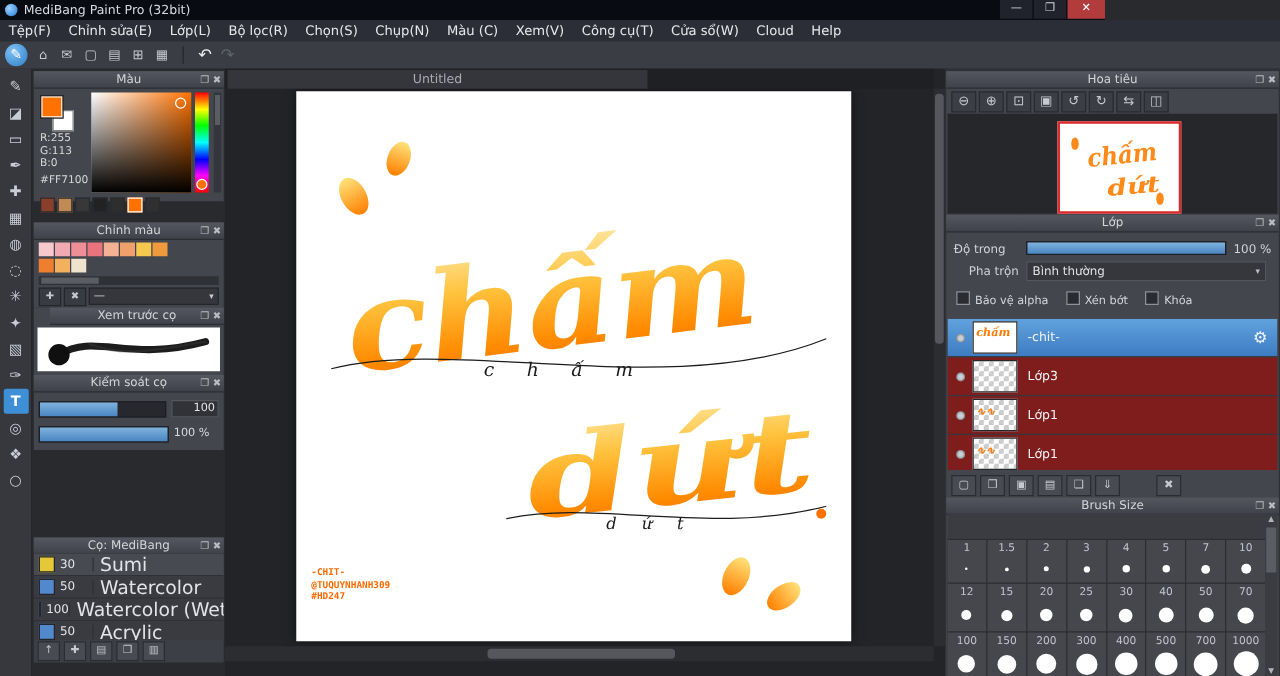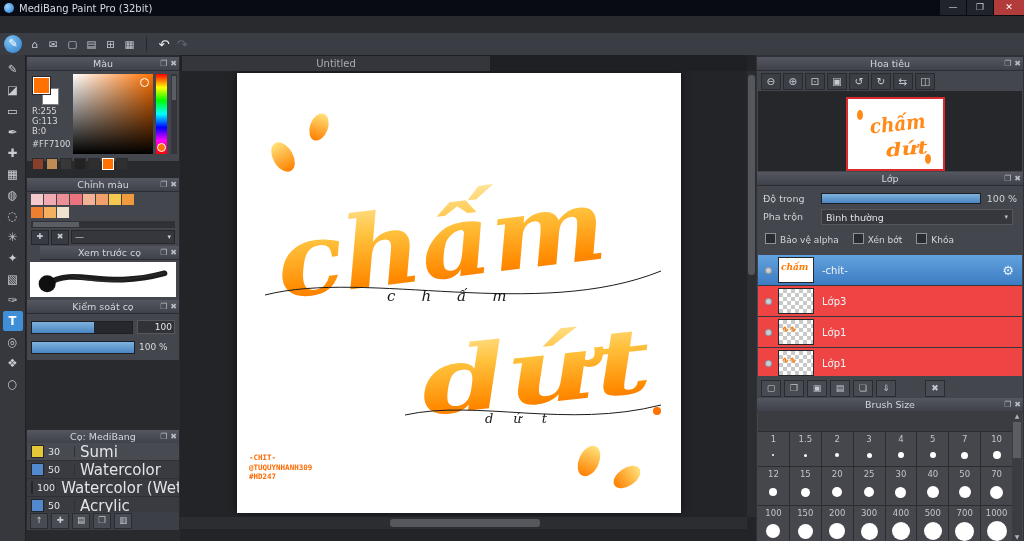--- a/index.html
+++ b/index.html
@@ -1,21 +1,21 @@
 <!DOCTYPE html>
 <html><head>
 <meta charset="utf-8">
 <style>
   html,body{margin:0;padding:0;background:#17181c;}
   #app{position:relative;width:1024px;height:541px;overflow:hidden;
        font-family:"DejaVu Sans","Liberation Sans",sans-serif;font-size:11px;color:#d6d8dc;
        background:#292a2e;user-select:none;}
   .abs{position:absolute;}
   
-  #titlebar{position:absolute;left:0;top:0;width:1024px;height:16px;background:#090b13;display:flex;align-items:center;}
+  #titlebar{position:absolute;left:0;top:0;width:884px;height:16px;background:#090b13;display:flex;align-items:center;}
   #tb-logo{width:10px;height:10px;border-radius:50%;background:radial-gradient(circle at 35% 35%,#9fd4ff,#1d7ad4);margin:0 5px 0 4px;}
   #tb-title{font-size:10px;color:#d8dbe2;}
   #winbtns{margin-left:auto;display:flex;height:16px;}
   .winbtn{width:26px;height:15px;text-align:center;line-height:14px;font-size:9px;color:#cfd3da;background:#20232c;margin-left:1px;}
   .winbtn.close{background:#b23c3c;color:#fff;width:30px;}
   
   #menubar{position:absolute;left:0;top:16px;width:1024px;height:17px;background:#2b2e37;display:flex;align-items:center;border-bottom:1px solid #1c1e24;}
   .menu-item{padding:0 7px;font-size:10.5px;color:#e6e8ec;line-height:16px;white-space:nowrap;}
   
   #toolbar{position:absolute;left:0;top:33px;width:1024px;height:22px;background:#3a3d44;display:flex;align-items:center;border-bottom:1px solid #24262b;}
@@ -73,41 +73,41 @@
   .brow{height:17px;display:flex;align-items:center;background:#393b40;border-bottom:1px solid #2e3034;}
   .brow.sel{background:#474a51;}
   .bsw{width:11px;height:11px;margin:0 4px;display:inline-block;border:1px solid #24262b;}
   .bnum{width:26px;font-size:9.5px;color:#e2e4e8;border-right:1px solid #2e3034;}
   .bname{font-size:15px;color:#e2e4e8;margin-left:5px;white-space:nowrap;}
   #brush-minibar{position:absolute;left:1px;right:1px;top:457px;height:18px;background:#3c3f45;display:flex;align-items:center;gap:3px;padding-left:3px;}
   #brush-minibar .icon-btn{background:#484b52;border:1px solid #2a2c31;width:16px;height:14px;line-height:13px;font-size:8.5px;}
   
   #canvasarea{position:absolute;left:180px;top:0;width:576px;height:100%;background:#232428;}
   #tabstrip{position:absolute;left:0;top:0;right:9px;height:16px;background:#1f2024;}
-  #tab{position:absolute;left:2px;top:1px;width:308px;height:15px;background:#35363b;color:#a9acb2;font-size:10px;text-align:center;line-height:15px;}
+  #tab{position:absolute;left:2px;top:1px;width:336px;height:15px;background:#35363b;color:#a9acb2;font-size:10px;text-align:center;line-height:15px;}
   #viewport{position:absolute;left:0;top:16px;right:9px;bottom:24px;overflow:hidden;}
   #page{position:absolute;left:57px;top:2px;width:444px;height:440px;background:#fff;box-shadow:0 0 8px rgba(0,0,0,.55);}
   #vscroll{position:absolute;right:0;top:16px;width:9px;bottom:24px;background:#2c2d31;}
   #vscroll .thumb{position:absolute;left:1px;top:4px;width:7px;height:200px;background:#55575d;border-radius:3px;}
   #hscroll{position:absolute;left:0;right:9px;bottom:12px;height:12px;background:#2c2d31;}
   #hscroll .thumb{position:absolute;left:210px;top:2px;width:150px;height:8px;background:#55575d;border-radius:3px;}
   
   #rightcol{position:absolute;left:756px;top:0;width:268px;height:100%;background:#303136;}
   #navigator-toolbar{position:absolute;left:4px;top:16px;display:flex;gap:2px;}
   #navigator-toolbar .icon-btn{background:#3b3e44;border:1px solid #292b30;width:18px;height:15px;line-height:14px;}
   #nav-content{position:absolute;left:1px;right:1px;top:34px;bottom:1px;background:#26272b;}
   #nav-thumb{position:absolute;left:88px;top:6px;width:95px;height:70px;background:#fff;border:2px solid #d92b2b;}
   
   .lrow-label{font-size:9.5px;color:#cfd2d7;}
   #blend-select{position:absolute;left:64px;right:10px;top:0;height:14px;background:#35373c;border:1px solid #55575c;display:flex;align-items:center;font-size:9.5px;color:#dfe1e5;padding:0 4px;}
   #blend-select .arrow{margin-left:auto;font-size:7px;color:#b9bcc2;}
   .cb{width:9px;height:9px;background:#2a2c31;border:1px solid #8d9299;display:inline-block;vertical-align:-1px;margin-right:4px;}
   .cb-item{font-size:9px;color:#d4d6da;white-space:nowrap;}
   #layer-list{position:absolute;left:1px;right:1px;top:83px;height:121px;background:#3f4146;overflow:hidden;}
-  .lrow{height:30px;display:flex;align-items:center;background:#ef4444;border-bottom:1px solid #36373c;}
+  .lrow{height:30px;display:flex;align-items:center;background:#7f1d1d;border-bottom:1px solid #36373c;}
   .lrow.sel{background:linear-gradient(#61a2de,#3d7cc2);}
   .vdot{width:7px;height:7px;border-radius:50%;background:#cdd2d8;margin:0 6px 0 7px;box-shadow:inset 0 0 2px #30353c;}
   .lthumb{width:34px;height:24px;background:#fff;border:1px solid #26272b;position:relative;overflow:hidden;flex:none;}
   .lthumb.checker,.lthumb.checker-art{background-color:#fff;
      background-image:linear-gradient(45deg,#c9c9c9 25%,transparent 25%,transparent 75%,#c9c9c9 75%),
                       linear-gradient(45deg,#c9c9c9 25%,#fff 25%,#fff 75%,#c9c9c9 75%);
      background-size:8px 8px;background-position:0 0,4px 4px;}
   .squig{position:absolute;left:2px;top:4px;color:#ff7a00;font:italic bold 9px "DejaVu Serif",serif;}
   .lname{font-size:10px;color:#f2f3f5;margin-left:8px;}
   .gear{margin-left:auto;margin-right:8px;color:#eaf3fc;font-size:13px;}
@@ -144,20 +144,34 @@
   <div id="titlebar">
     <span id="tb-logo"></span>
     <span id="tb-title">MediBang Paint Pro (32bit)</span>
     <div id="winbtns">
       <span class="winbtn">—</span>
       <span class="winbtn">❐</span>
       <span class="winbtn close">✕</span>
     </div>
   </div>
 
+  <div id="menubar">
+      <div class="menu-item">Tệp(F)</div>
+      <div class="menu-item">Chỉnh sửa(E)</div>
+      <div class="menu-item">Lớp(L)</div>
+      <div class="menu-item">Bộ lọc(R)</div>
+      <div class="menu-item">Chọn(S)</div>
+      <div class="menu-item">Chụp(N)</div>
+      <div class="menu-item">Màu (C)</div>
+      <div class="menu-item">Xem(V)</div>
+      <div class="menu-item">Công cụ(T)</div>
+      <div class="menu-item">Cửa sổ(W)</div>
+      <div class="menu-item">Cloud</div>
+      <div class="menu-item">Help</div>
+    </div>
 
   <div id="toolbar">
     <span class="tb-active">✎</span>
     <div id="toolbar-icon-group">
         <div class="icon-btn">⌂</div>
         <div class="icon-btn">✉</div>
         <div class="icon-btn">▢</div>
         <div class="icon-btn">▤</div>
         <div class="icon-btn">⊞</div>
         <div class="icon-btn">▦</div>
@@ -424,21 +438,21 @@
               <span>✖</span>
             </span>
         </div>
         <div class="abs" style="left:6px;top:20px;"><span class="lrow-label">Độ trong</span></div>
         <div class="abs" style="left:64px;right:42px;top:21px;height:10px;">
           <span class="slider" style="display:block;height:9px;">
               <span class="fill" style="width:100%"></span>
             </span>
         </div>
         <div class="abs" style="right:6px;top:20px;"><span class="lrow-label">100 %</span></div>
-        <div class="abs" style="left:6px;top:38px;"><span class="lrow-label">Pha trộn</span></div>
+        <div class="abs" style="left:18px;top:38px;"><span class="lrow-label">Pha trộn</span></div>
         <div class="abs" style="left:0;right:0;top:37px;height:14px;">
           <span id="blend-select">
             <span>Bình thường</span>
             <span class="arrow">▾</span>
           </span>
         </div>
         <div class="abs" style="left:8px;top:61px;display:flex;gap:14px;">
           <span class="cb-item"><span class="cb"></span><span>Bảo vệ alpha</span></span>
           <span class="cb-item"><span class="cb"></span><span>Xén bớt</span></span>
           <span class="cb-item"><span class="cb"></span><span>Khóa</span></span>

